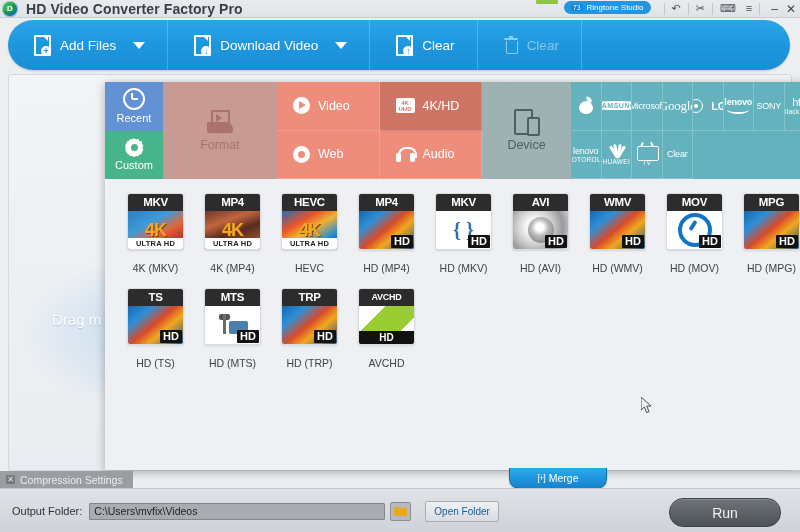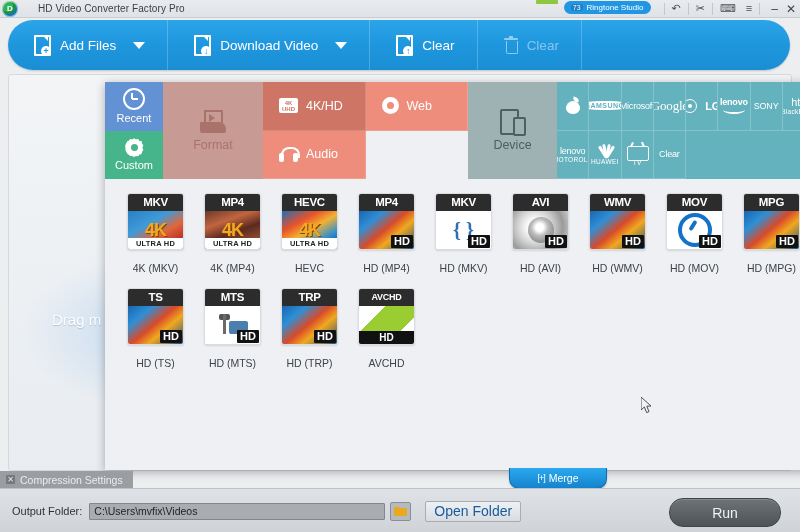--- a/index.html
+++ b/index.html
@@ -19,22 +19,23 @@
     display:flex;align-items:center;
   }
   .app-logo{
     width:16px;height:16px;margin-left:2px;border-radius:50%;
     background:radial-gradient(circle at 35% 32%, #2fb35a 0 36%, #1f8f47 37% 55%, #1272b8 56% 100%);
     box-shadow:inset 0 0 0 1px rgba(255,255,255,.55);
     display:flex;align-items:center;justify-content:center;
     font-size:8px;color:#fff;font-weight:bold;flex:0 0 auto;
   }
   .app-title{
-    margin-left:20px;font-size:10px;color:#3a3f45;letter-spacing:.1px;
+    margin-left:8px;font-size:14px;color:#3a3f45;letter-spacing:.1px;
     white-space:nowrap;
+    font-weight:bold;
   }
 
   
   .overlay-strip{
     position:absolute;right:0;top:0;height:17px;display:flex;align-items:center;
   }
   .ov-green{
     width:22px;height:4px;background:#8ec63f;border-radius:1px;margin-right:6px;
     align-self:flex-start;margin-top:0;
   }
@@ -130,21 +131,21 @@
     position:absolute;inset:0;border-radius:50%;
     background:#fff;
     clip-path:polygon(50% 0,61% 7%,72% 3%,78% 14%,91% 15%,92% 28%,100% 38%,94% 50%,100% 62%,92% 72%,91% 85%,78% 86%,72% 97%,61% 93%,50% 100%,39% 93%,28% 97%,22% 86%,9% 85%,8% 72%,0 62%,6% 50%,0 38%,8% 28%,9% 15%,22% 14%,28% 3%,39% 7%);
   }
   .gear-ic .gh{
     position:absolute;left:6px;top:6px;width:7px;height:7px;border-radius:50%;
     background:#46b58c;
   }
 
   .cat-format{
-    width:100px;background:#c79a94;flex:0 0 auto;
+    width:114px;background:#c79a94;flex:0 0 auto;
     display:flex;flex-direction:column;align-items:center;justify-content:center;gap:5px;
     color:#a9736c;font-size:12.5px;cursor:pointer;
   }
   .fmt-ic{width:26px;height:23px;position:relative;}
   .fmt-ic .bk{
     position:absolute;left:0;bottom:0;width:26px;height:11px;
     background:#a9736c;border-radius:1px 7px 2px 2px;
   }
   .fmt-ic .sc{
     position:absolute;left:4px;top:0;width:15px;height:14px;
@@ -327,21 +328,21 @@
     margin-left:5px;width:19px;height:17px;background:#b6babf;border:1px solid #8b8f94;
     border-radius:2px;display:flex;align-items:center;justify-content:center;cursor:pointer;
   }
   .folder-ic{width:13px;height:9px;position:relative;}
   .folder-ic .bk{position:absolute;left:0;bottom:0;width:13px;height:8px;background:#e8a820;border-radius:1px;}
   .folder-ic .tb{position:absolute;left:0;top:0;width:6px;height:3px;background:#e8a820;border-radius:1px 1px 0 0;}
   .open-folder{
     margin-left:14px;height:19px;padding:0 8px;
     background:linear-gradient(to bottom,#eef1f4,#d8dce1);
     border:1px solid #a9adb2;border-radius:2px;
-    display:flex;align-items:center;font-size:14px;color:#1a5a9a;cursor:pointer;
+    display:flex;align-items:center;font-size:10px;color:#1a5a9a;cursor:pointer;
   }
   .run-btn{
     position:absolute;right:19px;top:9px;width:110px;height:27px;
     background:linear-gradient(to bottom,#6e7378,#4e5358);
     border:1px solid #3e4348;border-radius:14px;
     color:#eef1f4;font-size:14px;display:flex;align-items:center;justify-content:center;
     cursor:pointer;box-shadow:inset 0 1px 0 rgba(255,255,255,.18);
   }
 
   
@@ -441,20 +442,24 @@
       <div class="cat-format">
         <span class="fmt-ic">
             <i class="bk"></i>
             <i class="sc"></i>
             <i class="pl"></i>
           </span>
         <span>Format</span>
       </div>
 
       <div class="cat-mid">
+        <div class="cat-cell">
+          <span class="play-ic"></span>
+          <span>Video</span>
+        </div>
         <div class="cat-cell sel">
           <span class="fourk-ic">
             <b>4K</b>
             <b>UHD</b>
           </span>
           <span>4K/HD</span>
         </div>
         <div class="cat-cell">
           <span class="web-ic"></span>
           <span>Web</span>

